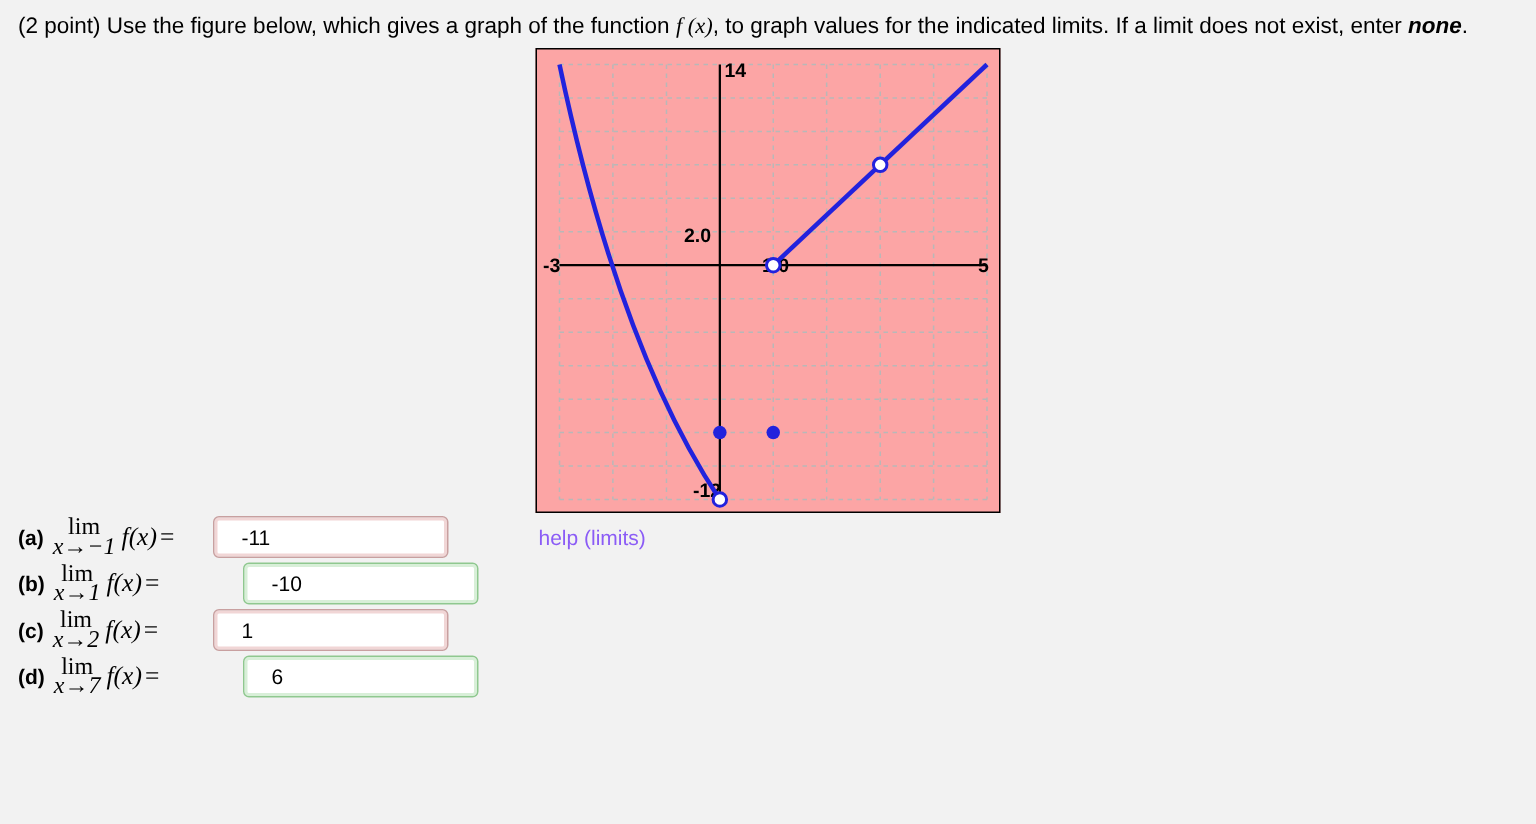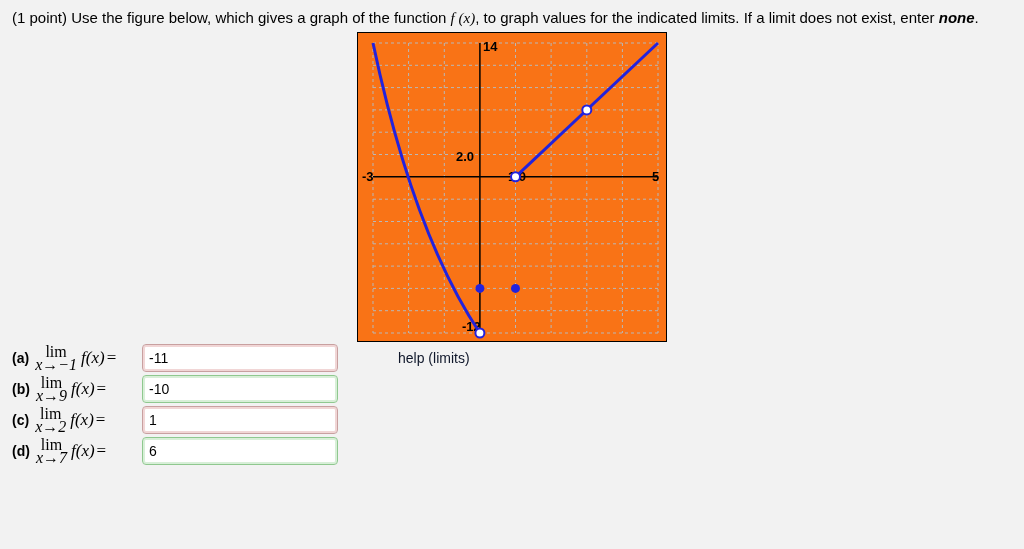--- a/index.html
+++ b/index.html
@@ -15,21 +15,21 @@
   .problem-text { line-height: 1.35; }
   .problem-text i { font-style: italic; margin-top: 16px; }
   .math-f { font-style: italic; font-family: 'Times New Roman', serif; }
   .figure-wrap {
     display: flex;
     justify-content: center;
     margin: 4px 0 2px 0;
   }
   .figure {
     border: 1px solid #000;
-    background: #f97316;
+    background: #fca5a5;
     width: 310px;
     height: 310px;
     position: relative;
   }
   .figure svg { display: block; }
   .answers { margin-top: 2px; }
   .answer-row {
     display: flex;
     align-items: center;
     margin-bottom: 3px;
@@ -47,43 +47,43 @@
     flex-direction: column;
     align-items: center;
     line-height: 0.85;
     margin-right: 4px;
   }
   .lim-top { font-size: 16px; }
   .lim-bot { font-size: 16px; font-style: italic; }
   .fx { font-style: italic; }
   .eq { margin: 0 4px 0 2px; }
   .answer-input {
-    width: 196px;
+    width: 157px;
     height: 28px;
-    padding: 3px 6px;
+    padding: 3px 18px;
     font-size: 14px;
     border-radius: 4px;
     background: #fff;
     outline: none;
   }
   .input-wrong { border: 1px solid #c8a0a0; box-shadow: 0 0 0 2px rgba(200,90,90,.25) inset; }
-  .input-right { border: 1px solid #8fc88f; box-shadow: 0 0 0 2px rgba(100,190,100,.25) inset; }
+  .input-right { border: 1px solid #8fc88f; box-shadow: 0 0 0 2px rgba(100,190,100,.25) inset; margin-left: 20px; }
   .help-link {
-    color: #0f172a;
+    color: #8b5cf6;
     text-decoration: none;
     cursor: pointer;
     margin-left: 60px;
     font-size: 14px;
   }
 </style>
 </head>
 <body>
 
 <div class="problem-text">
-  <span>(1 point) Use the figure below, which gives a graph of the function </span>
+  <span>(2 point) Use the figure below, which gives a graph of the function </span>
   <span class="math-f">f (x)</span><span>, to graph values for the indicated limits. If a limit does not exist, enter </span><b><i>none</i></b><span>.</span>
 </div>
 
 <div class="figure-wrap">
   <div class="figure">
     <svg viewBox="0 0 310 310" width="310" height="310">
 
       <g stroke="#b8b8b8" stroke-width="1" stroke-dasharray="3 3">
 
         <line x1="15" y1="10" x2="15" y2="300"></line>
@@ -154,21 +154,21 @@
     </span>
     <input class="answer-input input-wrong" value="-11" style="">
     <a class="help-link">help (limits)</a>
   </div>
 
   <div class="answer-row">
     <span class="limit-label">
       <b>(b)</b>
       <span class="lim-block">
         <span class="lim-top">lim</span>
-        <span class="lim-bot">x→9</span>
+        <span class="lim-bot">x→1</span>
       </span>
       <span class="fx">f(x)</span>
         <span class="eq">=</span>
     </span>
     <input class="answer-input input-right" value="-10" style="">
   </div>
 
   <div class="answer-row">
     <span class="limit-label">
       <b>(c)</b>

